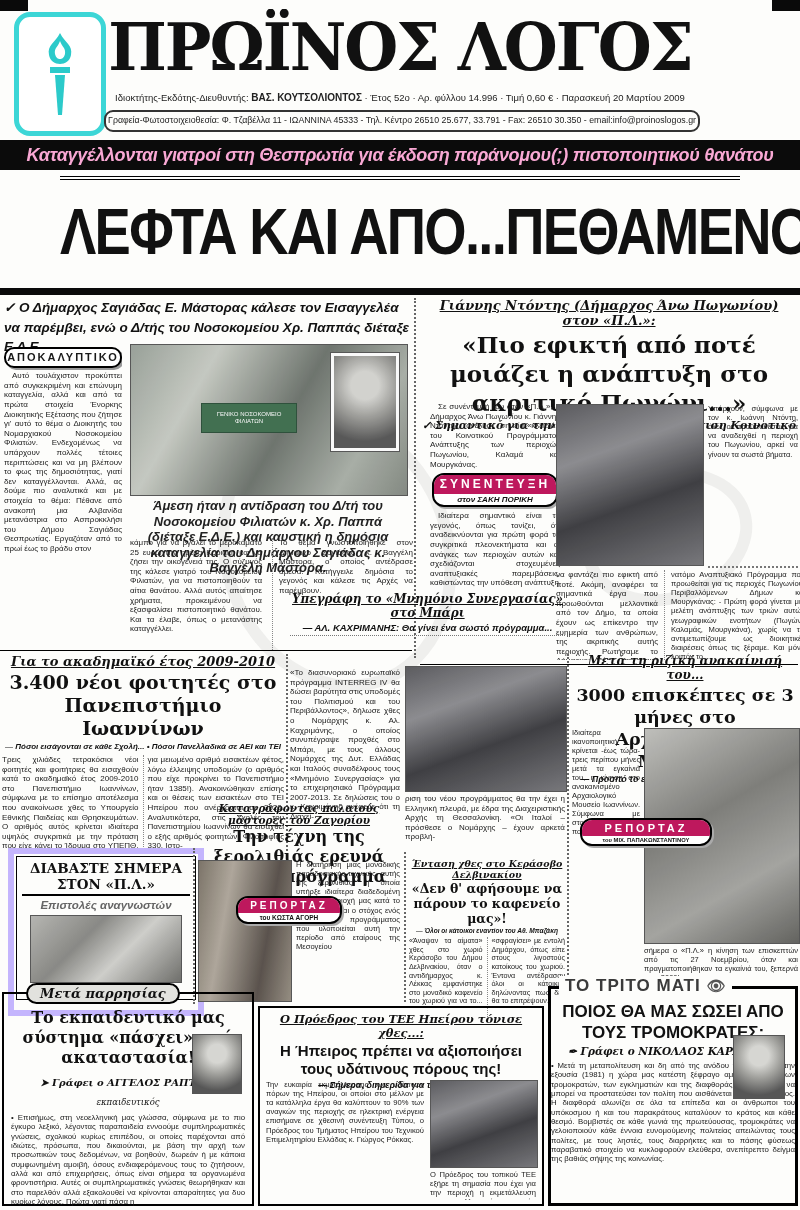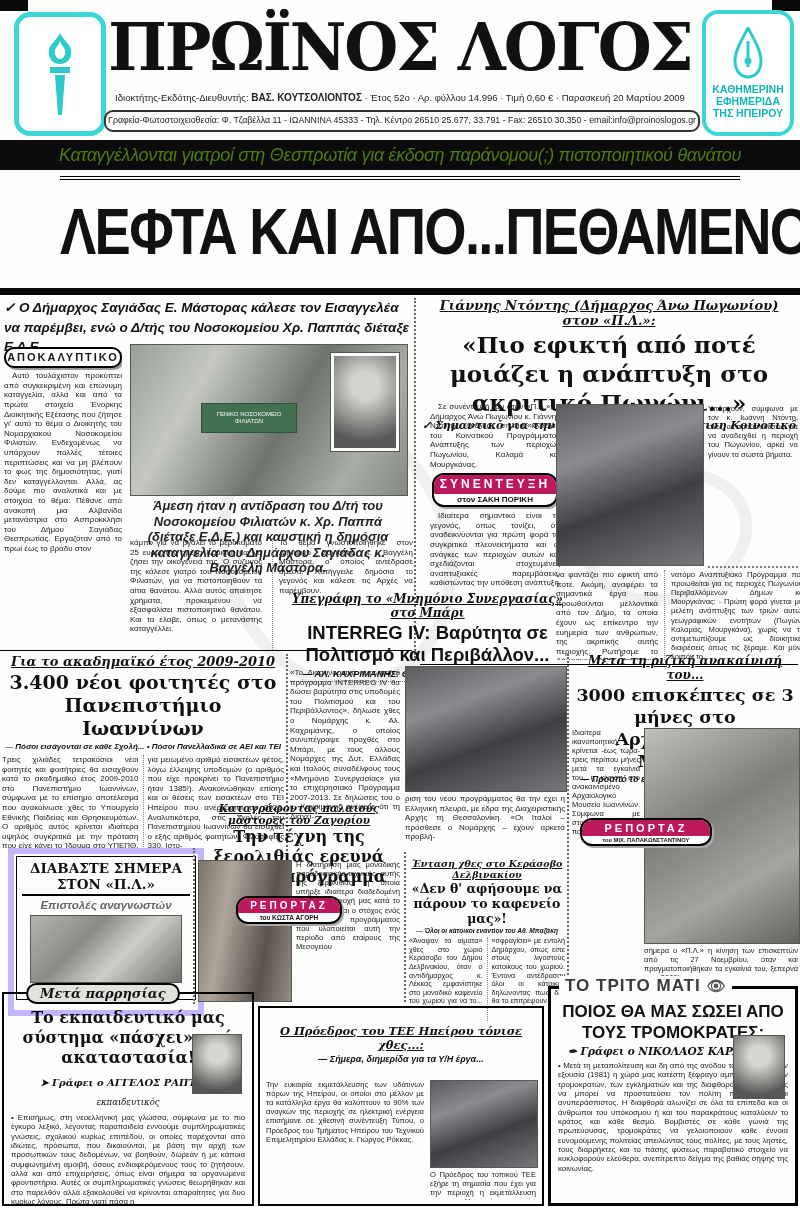--- a/index.html
+++ b/index.html
@@ -11,22 +11,22 @@
   .logo-box{border:5px solid #3cd6d6;border-radius:16px;background:#fff;
             display:flex;flex-direction:column;align-items:center;justify-content:center;gap:4px;}
   .paper-title{font-family:"DejaVu Serif",serif;font-weight:900;font-size:62px;letter-spacing:-2px;
                text-align:center;line-height:76px;transform:scaleY(1.05);white-space:nowrap;}
   .infoline1{font-size:9.5px;text-align:center;color:#222;white-space:nowrap;}
   .infoline1 b{font-size:10px;}
   .infoline2{font-size:8.8px;text-align:center;color:#222;border:2px solid #333;border-radius:9px;
              line-height:16px;white-space:nowrap;overflow:hidden;}
   .right-logo-text{color:#10b6b6;font-weight:bold;font-size:10.5px;text-align:center;line-height:12px;}
   
-  .banner{background:#0b0b0b;color:#4d7c0f;display:flex;align-items:center;justify-content:center;
-          font-weight:normal;font-style:italic;font-size:18px;letter-spacing:-0.3px;white-space:nowrap;}
+  .banner{background:#0b0b0b;color:#f9a8d4;display:flex;align-items:center;justify-content:center;
+          font-weight:bold;font-style:italic;font-size:18px;letter-spacing:-0.3px;white-space:nowrap;}
   .huge{border-top:4px double #000;text-align:center;font-weight:900;font-size:64px;line-height:104px;
         white-space:nowrap;letter-spacing:-2px;transform:scaleX(0.85);transform-origin:50% 50%;}
   .bigbar{background:#0a0a0a;}
   
   .kicker{font-family:"DejaVu Serif",serif;font-weight:bold;font-style:italic;text-align:center;
           text-decoration:underline;}
   .h-serif{font-family:"DejaVu Serif",serif;font-weight:bold;text-align:center;}
   .h-sans{font-weight:bold;text-align:center;}
   .sub{font-weight:bold;font-style:italic;text-align:center;}
   .bt{font-size:8px;line-height:1.2;text-align:justify;color:#191919;overflow:hidden;}
@@ -72,28 +72,20 @@
   <div class="abs paper-title" style="left:104px;top:10px;width:592px;">ΠΡΩΪΝΟΣ ΛΟΓΟΣ</div>
 
   <div class="abs infoline1" style="left:104px;top:92px;width:592px;">
     <span>Ιδιοκτήτης-Εκδότης-Διευθυντής:</span>
     <b>ΒΑΣ. ΚΟΥΤΣΟΛΙΟΝΤΟΣ</b>
     <span>· Έτος 52ο · Αρ. φύλλου 14.996 · Τιμή 0,60 € · Παρασκευή 20 Μαρτίου 2009</span>
   </div>
 
   <div class="abs infoline2" style="left:104px;top:110px;width:592px;height:18px;">Γραφεία-Φωτοστοιχειοθεσία: Φ. Τζαβέλλα 11 - ΙΩΑΝΝΙΝΑ 45333 - Τηλ. Κέντρο 26510 25.677, 33.791 - Fax: 26510 30.350 - email:info@proinoslogos.gr</div>
 
-  <div class="abs logo-box" style="left:702px;top:10px;width:84px;height:118px;border-width:4px;">
-    <svg width="34" height="52" viewBox="0 0 34 52">
-      <path d="M17 1 C10 14 4 24 4 34 C4 44 10 50 17 50 C24 50 30 44 30 34 C30 24 24 14 17 1 Z" fill="none" stroke="#2ccaca" stroke-width="3"></path>
-      <line x1="17" y1="14" x2="17" y2="40" stroke="#2ccaca" stroke-width="3"></line>
-      <circle cx="17" cy="34" r="3.5" fill="#2ccaca"></circle>
-    </svg>
-    <div class="right-logo-text">ΚΑΘΗΜΕΡΙΝΗ ΕΦΗΜΕΡΙΔΑ ΤΗΣ ΗΠΕΙΡΟΥ</div>
-  </div>
 
   <div class="abs banner" style="left:0;top:140px;width:800px;height:30px;">Καταγγέλλονται γιατροί στη Θεσπρωτία για έκδοση παράνομου(;) πιστοποιητικού θανάτου</div>
   <div class="abs huge" style="left:0;top:176px;width:800px;height:108px;">ΛΕΦΤΑ ΚΑΙ ΑΠΟ...ΠΕΘΑΜΕΝΟΥΣ!</div>
   <div class="abs bigbar" style="left:0;top:288px;width:800px;height:7px;"></div>
 
   <div class="abs wm" style="left:220px;top:410px;width:210px;height:260px;"></div>
   <div class="abs wm" style="left:580px;top:470px;width:150px;height:110px;"></div>
 
   <div class="abs" style="left:4px;top:298px;width:406px;height:352px;">
     <div class="abs sub" style="left:0;top:0;width:406px;font-size:13.5px;line-height:1.45;text-align:left;">✓ Ο Δήμαρχος Σαγιάδας Ε. Μάστορας κάλεσε τον Εισαγγελέα να παρέμβει, ενώ ο Δ/τής του Νοσοκομείου Χρ. Παππάς διέταξε Ε.Δ.Ε.</div>
@@ -118,21 +110,21 @@
 
   <div class="abs" style="left:420px;top:298px;width:378px;height:364px;">
     <div class="kicker" style="font-size:13px;">Γιάννης Ντόντης (Δήμαρχος Άνω Πωγωνίου) στον «Π.Λ.»:</div>
     <div class="h-serif" style="font-size:23px;line-height:29px;margin-top:2px;">«Πιο εφικτή από ποτέ μοιάζει η ανάπτυξη στο ακριτικό Πωγώνι...»</div>
     <div class="sub" style="font-size:11px;font-family:'DejaVu Serif',serif;margin-top:2px;">✓ Σημαντικό για την περιοχή το υπό κατάρτιση Κοινοτικό Πρόγραμμα</div>
 
     <div class="abs bt" style="left:10px;top:104px;width:130px;height:258px;font-size:8px;">
       <p>Σε συνέντευξή του στον «Π.Λ.», ο Δήμαρχος Άνω Πωγωνίου κ. Γιάννης Ντόντης, ανέλυσε σημεία-«κλειδιά» του Κοινοτικού Προγράμματος Ανάπτυξης των περιοχών Πωγωνίου, Καλαμά και Μουργκάνας.</p>
       <div class="pill" style="margin:4px 2px;">
         <div class="top" style="font-size:12px;padding:2px 0;">ΣΥΝΕΝΤΕΥΞΗ</div>
-        <div class="bot" style="font-size:8px;padding:1px 9px;">στον ΣΑΚΗ ΠΟΡΙΚΗ</div>
+        <div class="bot" style="font-size:8px;padding:1px 9px;font-style:italic;">στον ΣΑΚΗ ΠΟΡΙΚΗ</div>
       </div>
       <p>Ιδιαίτερα σημαντικό είναι το γεγονός, όπως τονίζει, ότι αναδεικνύονται για πρώτη φορά τα συγκριτικά πλεονεκτήματα και οι ανάγκες των περιοχών αυτών και σχεδιάζονται στοχευμένες αναπτυξιακές παρεμβάσεις, καθιστώντας την υπόθεση ανάπτυξη</p>
     </div>
 
     <div class="abs ph ph-b" style="left:136px;top:106px;width:146px;height:160px;"></div>
 
     <div class="abs bt" style="left:288px;top:106px;width:90px;height:162px;border-bottom:2px dotted #777;font-size:7.6px;">Υπάρχουν, σύμφωνα με τον κ. Ιωάννη Ντόντη, όλες οι προϋποθέσεις για να αναδειχθεί η περιοχή του Πωγωνίου, αρκεί να γίνουν τα σωστά βήματα.</div>
 
     <div class="abs bt" style="left:136px;top:272px;width:102px;height:90px;">να φαντάζει πιο εφικτή από ποτέ. Ακόμη, αναφέρει τα σημαντικά έργα που προωθούνται μελλοντικά από τον Δήμο, τα οποία έχουν ως επίκεντρο την ευημερία των ανθρώπων, της ακριτικής αυτής περιοχής. Ρωτήσαμε το Δήμαρχο: Πόσο σημαντικά είναι τα Κοι»</div>
     <div class="abs bt" style="left:244px;top:272px;width:134px;height:90px;border-left:1px dotted #888;padding-left:6px;font-size:7.6px;">νατόμο Αναπτυξιακό Πρόγραμμα που προωθείται για τις περιοχές Πωγωνίου, Περιβαλλόμενων Δήμων και Μουργκάνας: - Πρώτη φορά γίνεται μια μελέτη ανάπτυξης των τριών αυτών γεωγραφικών ενοτήτων (Πωγώνι, Καλαμάς, Μουργκάνα), χωρίς να τις αντιμετωπίζουμε ως διοικητικές διαιρέσεις όπως τις ξέραμε. Και μόνο λοιπόν το</div>
@@ -158,21 +150,20 @@
       <div style="font-size:11.5px;font-style:italic;font-weight:bold;color:#666;text-align:center;margin-top:3px;">Επιστολές αναγνωστών</div>
       <div class="ph ph-c" style="width:150px;height:66px;margin:4px auto 3px auto;"></div>
       <div style="font-size:10px;font-weight:bold;font-style:italic;color:#555;text-align:center;">• Στη σελίδα 13</div>
     </div>
   </div>
 
   <div class="abs vdot" style="left:193px;top:848px;height:156px;"></div>
 
   <div class="abs" style="left:290px;top:592px;width:275px;height:256px;">
     <div class="kicker" style="font-size:12px;">Υπεγράφη το «Μνημόνιο Συνεργασίας» στο Μπάρι</div>
-    <div class="h-sans" style="font-size:18.5px;line-height:22px;margin-top:2px;">INTERREG IV: Βαρύτητα σε Πολιτισμό και Περιβάλλον...</div>
     <div class="sub" style="font-size:9.5px;margin-top:2px;border-bottom:1px dotted #777;padding-bottom:2px;">— ΑΛ. ΚΑΧΡΙΜΑΝΗΣ: Θα γίνει ένα σωστό πρόγραμμα...</div>
     <div class="abs bt" style="left:0;top:76px;width:110px;height:178px;">«Το διασυνοριακό ευρωπαϊκό πρόγραμμα INTERREG IV θα δώσει βαρύτητα στις υποδομές του Πολιτισμού και του Περιβάλλοντος», δήλωσε χθες ο Νομάρχης κ. Αλ. Καχριμάνης, ο οποίος συνυπέγραψε προχθές στο Μπάρι, με τους άλλους Νομάρχες της Δυτ. Ελλάδας και Ιταλούς συναδέλφους τους «Μνημόνιο Συνεργασίας» για το επιχειρησιακό Πρόγραμμα 2007-2013. Σε δηλώσεις του ο κ. Καχριμάνης ανέφερε ότι τη Διαχεί-</div>
     <div class="abs ph ph-b" style="left:115px;top:74px;width:160px;height:124px;"></div>
     <div class="abs bt" style="left:115px;top:202px;width:160px;height:52px;">ριση του νέου προγράμματος θα την έχει η Ελληνική πλευρά, με έδρα της Διαχειριστικής Αρχής τη Θεσσαλονίκη. «Οι Ιταλοί – πρόσθεσε ο Νομάρχης – έχουν αρκετά προβλή-</div>
   </div>
 
   <div class="abs" style="left:196px;top:802px;width:206px;height:202px;">
     <div class="kicker" style="font-size:10.5px;">Καταγράφοντας παλαιούς μάστορες του Ζαγορίου</div>
     <div class="h-serif" style="font-size:16px;line-height:20px;margin-top:1px;">Την τέχνη της ξερολιθιάς ερευνά Ευρωπ. πρόγραμμα</div>
     <div class="abs ph ph-d" style="left:2px;top:58px;width:92px;height:140px;"></div>
@@ -198,21 +189,21 @@
     <div class="sub" style="font-size:9px;margin-top:2px;">— Προσιτό το εισιτήριο για μικρούς και μεγάλους</div>
     <div class="abs bt" style="left:0;top:74px;width:68px;height:214px;font-size:7.5px;">Ιδιαίτερα ικανοποιητική κρίνεται -έως τώρα- τρεις περίπου μήνες μετά τα εγκαίνιά του, η κίνηση στο ανακαινισμένο Αρχαιολογικό Μουσείο Ιωαννίνων. Σύμφωνα με στοιχεία που παρουσιάζει</div>
     <div class="abs ph ph-e" style="left:72px;top:74px;width:154px;height:214px;"></div>
     <div class="abs pill" style="left:8px;top:164px;width:128px;">
       <div class="top" style="font-size:11px;padding:2px 0;">ΡΕΠΟΡΤΑΖ</div>
       <div class="bot" style="font-size:5.8px;padding:1px 0;">του ΜΙΧ. ΠΑΠΑΚΩΝΣΤΑΝΤΙΝΟΥ</div>
     </div>
     <div class="abs bt" style="left:72px;top:292px;width:154px;height:32px;font-size:7.5px;">σήμερα ο «Π.Λ.» η κίνηση των επισκεπτών από τις 27 Νοεμβρίου, όταν και πραγματοποιήθηκαν τα εγκαίνιά του, ξεπερνά τους 3000!</div>
   </div>
 
-  <div class="abs" style="left:548px;top:986px;width:250px;height:220px;border:3px solid #000;box-sizing:border-box;padding:4px 7px;">
+  <div class="abs" style="left:548px;top:986px;width:250px;height:220px;border:3px solid #000;box-sizing:border-box;padding:4px 0;">
     <div class="abs" style="left:8px;top:-13px;background:#fdfdfb;padding:0 6px;font-weight:900;font-size:17px;letter-spacing:1px;color:#3a3a3a;">
       <span>ΤΟ ΤΡΙΤΟ ΜΑΤΙ</span>
       <span style="font-size:15px;color:#555;">👁</span>
     </div>
     <div class="h-sans" style="font-size:17px;line-height:21px;margin-top:8px;">ΠΟΙΟΣ ΘΑ ΜΑΣ ΣΩΣΕΙ ΑΠΟ ΤΟΥΣ ΤΡΟΜΟΚΡΑΤΕΣ;</div>
     <div style="text-align:center;margin-top:2px;font-family:'DejaVu Serif',serif;font-weight:bold;font-style:italic;font-size:10.5px;">
       <span>✒</span>
       <span>Γράφει ο ΝΙΚΟΛΑΟΣ ΚΑΡΑΤΖΙΟΣ</span>
     </div>
     <div class="abs face" style="left:182px;top:46px;width:50px;height:62px;border:1px solid #555;"></div>
@@ -223,21 +214,22 @@
     <div class="abs" style="left:22px;top:-11px;border:2px solid #000;border-radius:12px;background:#e2e2de;padding:1px 12px;font-family:'DejaVu Serif',serif;font-weight:bold;font-style:italic;font-size:13px;">Μετά παρρησίας</div>
     <div class="h-serif" style="font-size:16px;line-height:20px;margin-top:8px;">Το εκπαιδευτικό μας σύστημα «πάσχει» από ακαταστασία!</div>
     <div style="margin-top:3px;text-align:center;font-family:'DejaVu Serif',serif;">
       <span style="font-weight:bold;font-style:italic;font-size:10px;">➤ Γράφει ο ΑΓΓΕΛΟΣ ΡΑΠΤΗΣ,</span><br>
       <span style="font-style:italic;font-size:8.5px;margin-top:40px;">εκπαιδευτικός</span>
     </div>
     <div class="abs face" style="left:188px;top:40px;width:48px;height:58px;border:1px solid #555;"></div>
     <div class="bt" style="margin-top:4px;height:110px;font-size:7.8px;">• Επισήμως, στη νεοελληνική μας γλώσσα, σύμφωνα με το πιο έγκυρο λεξικό, λέγοντας παραπαιδεία εννοούμε συμπληρωματικές γνώσεις, σχολικού κυρίως επιπέδου, οι οποίες παρέχονται από ιδιώτες, πρόσωπα, που δικαιούνται, με βάση την αρχή των προσωπικών τους δεδομένων, να βοηθούν, δωρεάν ή με κάποια συμφωνημένη αμοιβή, όσους ενδιαφερόμενους τους το ζητήσουν, αλλά και από επιχειρήσεις, όπως είναι σήμερα τα οργανωμένα φροντιστήρια. Αυτές οι συμπληρωματικές γνώσεις θεωρήθηκαν και στο παρελθόν αλλά εξακολουθεί να κρίνονται απαραίτητες για δυο κυρίως λόγους. Πρώτα γιατί πάσα η</div>
   </div>
 
-  <div class="abs" style="left:258px;top:1006px;width:286px;height:200px;border:2px solid #000;box-sizing:border-box;padding:16px 6px;">
+  <div class="abs" style="left:258px;top:1006px;width:286px;height:200px;border:2px solid #000;box-sizing:border-box;padding:4px 6px;">
     <div class="kicker" style="font-size:11.5px;">Ο Πρόεδρος του ΤΕΕ Ηπείρου τόνισε χθες...:</div>
+    <div class="h-sans" style="font-size:15px;line-height:18px;margin-top:2px;">Η Ήπειρος πρέπει να αξιοποιήσει τους υδάτινους πόρους της!</div>
     <div class="sub" style="font-size:9px;margin-top:2px;">— Σήμερα, διημερίδα για τα Υ/Η έργα...</div>
     <div class="abs bt" style="left:6px;top:72px;width:158px;height:120px;font-size:7.6px;">Την ευκαιρία εκμετάλλευσης των υδάτινων πόρων της Ηπείρου, οι οποίοι στο μέλλον με τα κατάλληλα έργα θα καλύπτουν το 90% των αναγκών της περιοχής σε ηλεκτρική ενέργεια επισήμανε σε χθεσινή συνέντευξη Τύπου, ο Πρόεδρος του Τμήματος Ηπείρου του Τεχνικού Επιμελητηρίου Ελλάδας κ. Γιώργος Ρόκκας.</div>
     <div class="abs ph ph-b" style="left:170px;top:72px;width:106px;height:86px;"></div>
     <div class="abs bt" style="left:170px;top:162px;width:106px;height:30px;font-size:7.6px;">Ο Πρόεδρος του τοπικού ΤΕΕ εξήρε τη σημασία που έχει για την περιοχή η εκμετάλλευση των εναλλακτικών μορφών ενέργειας και αναφέρθηκε και στη διημερίδα του ΤΕΕ, που ξεκινά</div>
   </div>
 
 </div>
 
 </body></html>

